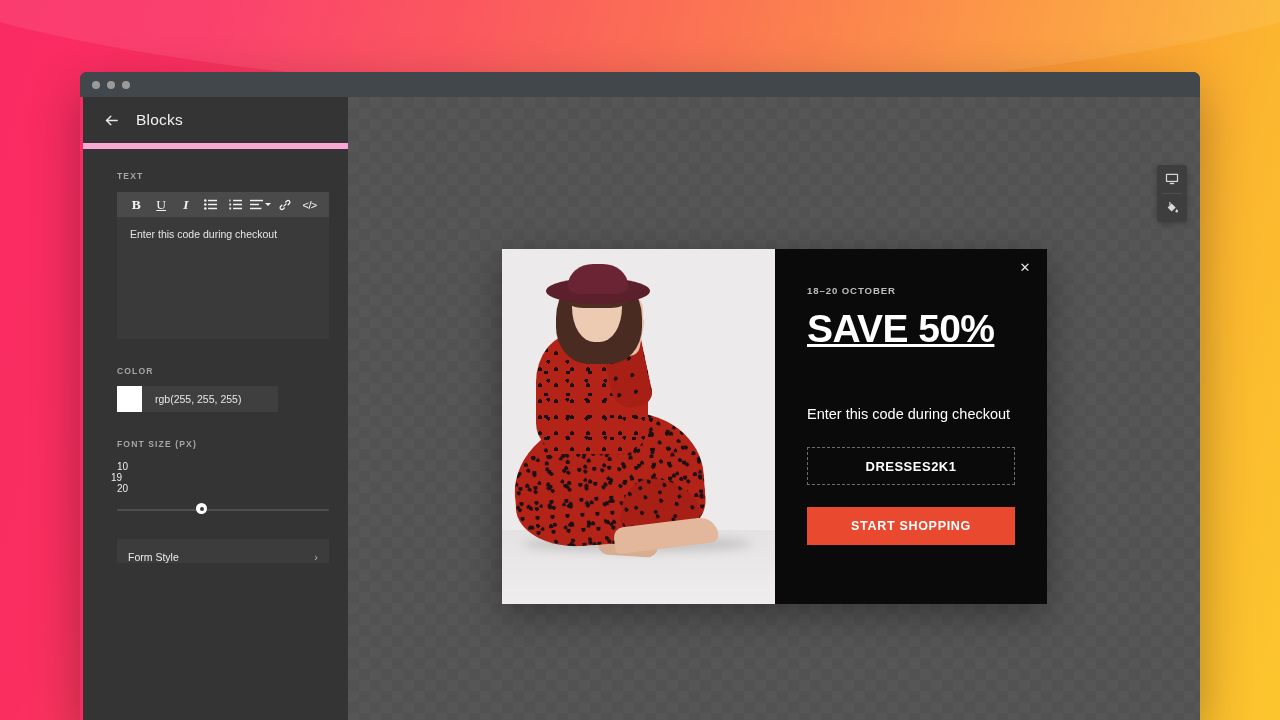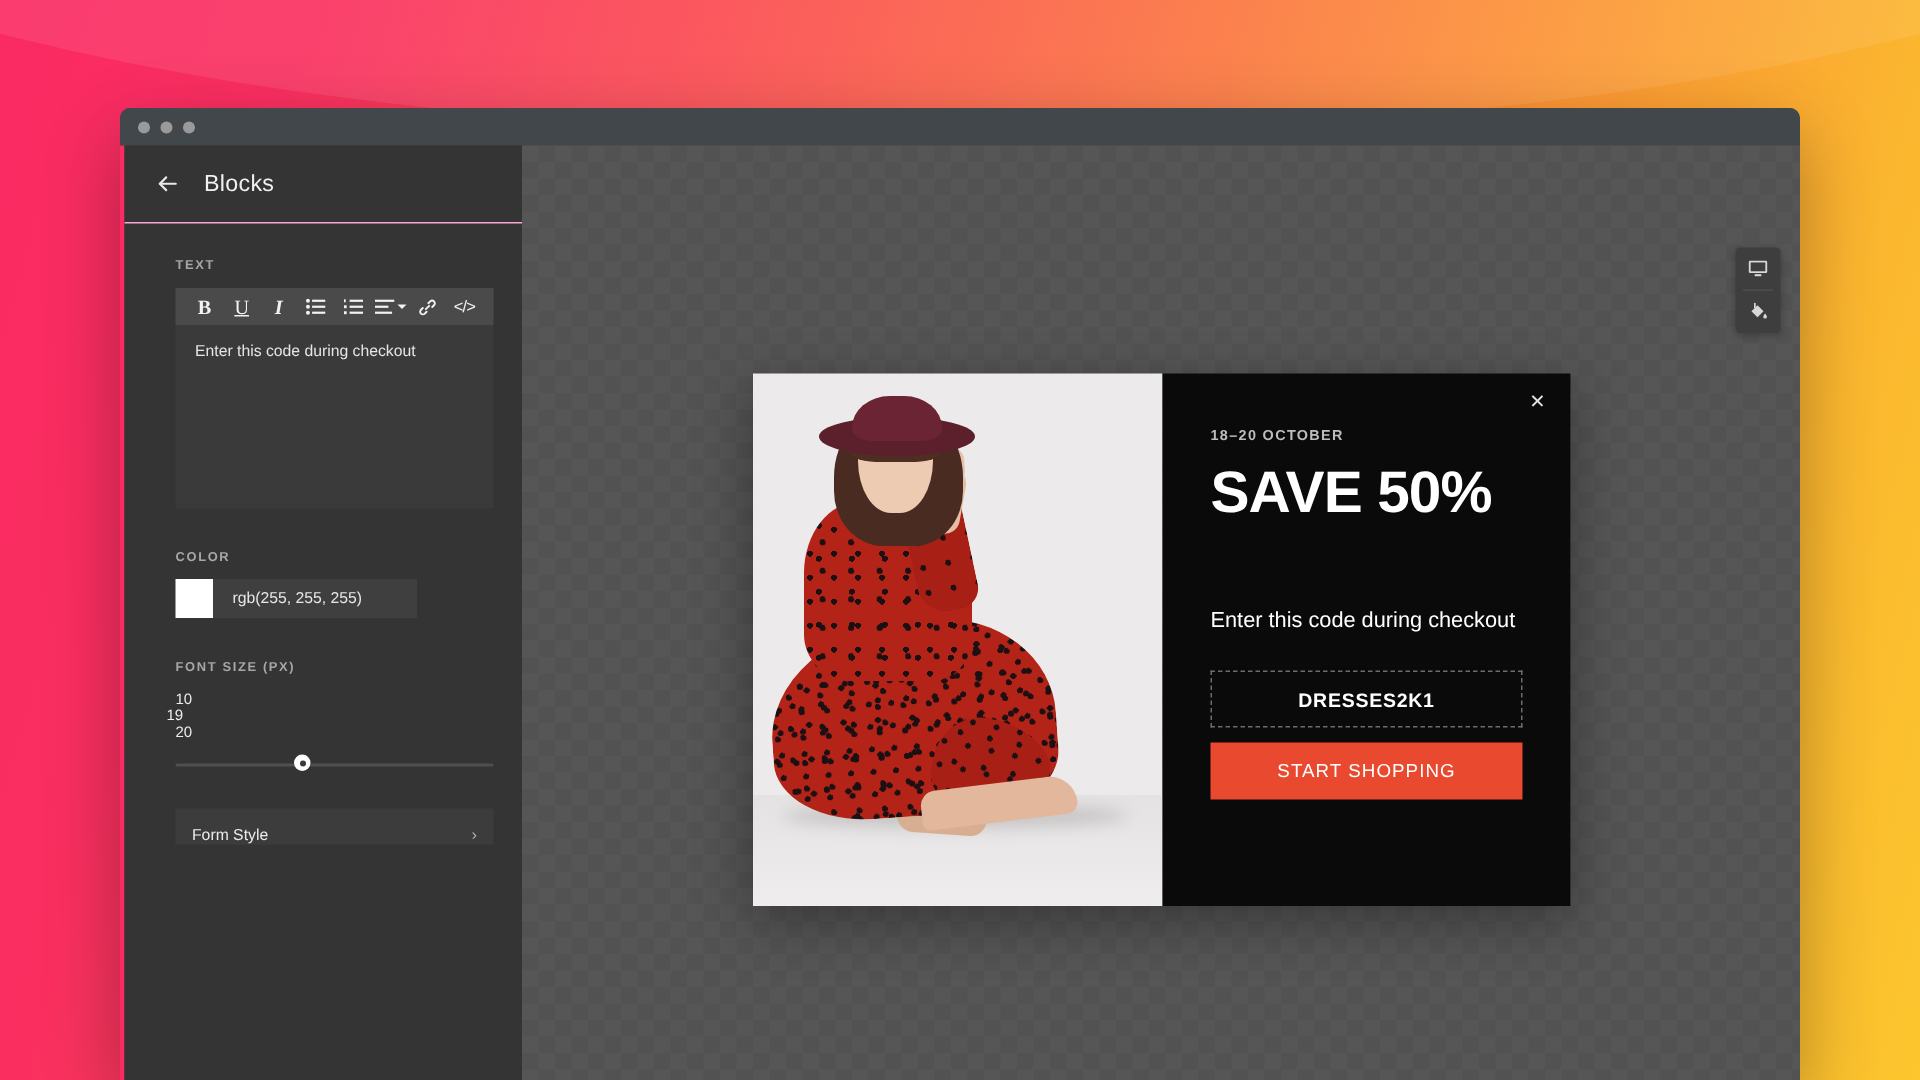--- a/index.html
+++ b/index.html
@@ -79,21 +79,21 @@
     background: #343434;
     display: flex;
     flex-direction: column;
   }
   #sidebar-header {
     height: 52px;
     display: flex;
     align-items: center;
     gap: 16px;
     padding: 0 20px;
-    border-bottom: 1px solid #f9a8d4;
+    border-bottom: 6px solid #f9a8d4;
   }
   #back-arrow {
     width: 17px; height: 17px;
     color: #e8e8e8;
     cursor: pointer;
     flex: 0 0 17px;
   }
   #back-arrow svg { display: block; width: 100%; height: 100%; }
   #panel-title {
     color: #f0f0f0;
@@ -321,49 +321,50 @@
     letter-spacing: .9px;
     font-weight: 700;
   }
   #headline {
     margin-top: 13px;
     color: #ffffff;
     font-size: 39px;
     font-weight: 700;
     letter-spacing: -.6px;
     line-height: 1;
+    text-decoration: underline;
   }
   #subtext {
     margin-top: 58px;
     color: #ffffff;
     font-size: 14.5px;
   }
   #coupon {
     margin-top: 25px;
     height: 38px;
     border: 1px dashed #6d6d6d;
     display: flex;
     align-items: center;
     justify-content: center;
     color: #ffffff;
     font-size: 13px;
     font-weight: 700;
     letter-spacing: .5px;
     cursor: pointer;
   }
   #cta {
-    margin-top: 10px;
+    margin-top: 22px;
     height: 38px;
     background: #e8492f;
     display: flex;
     align-items: center;
     justify-content: center;
     color: #ffffff;
     font-size: 12.5px;
-    font-weight: 400;
+    font-weight: 700;
     letter-spacing: .7px;
     cursor: pointer;
   }
 
   
   .fig { position: absolute; }
   #floor {
     left: 0; right: 0; bottom: 0;
     height: 74px;
     background: linear-gradient(#e4e2e2, #efeded);

